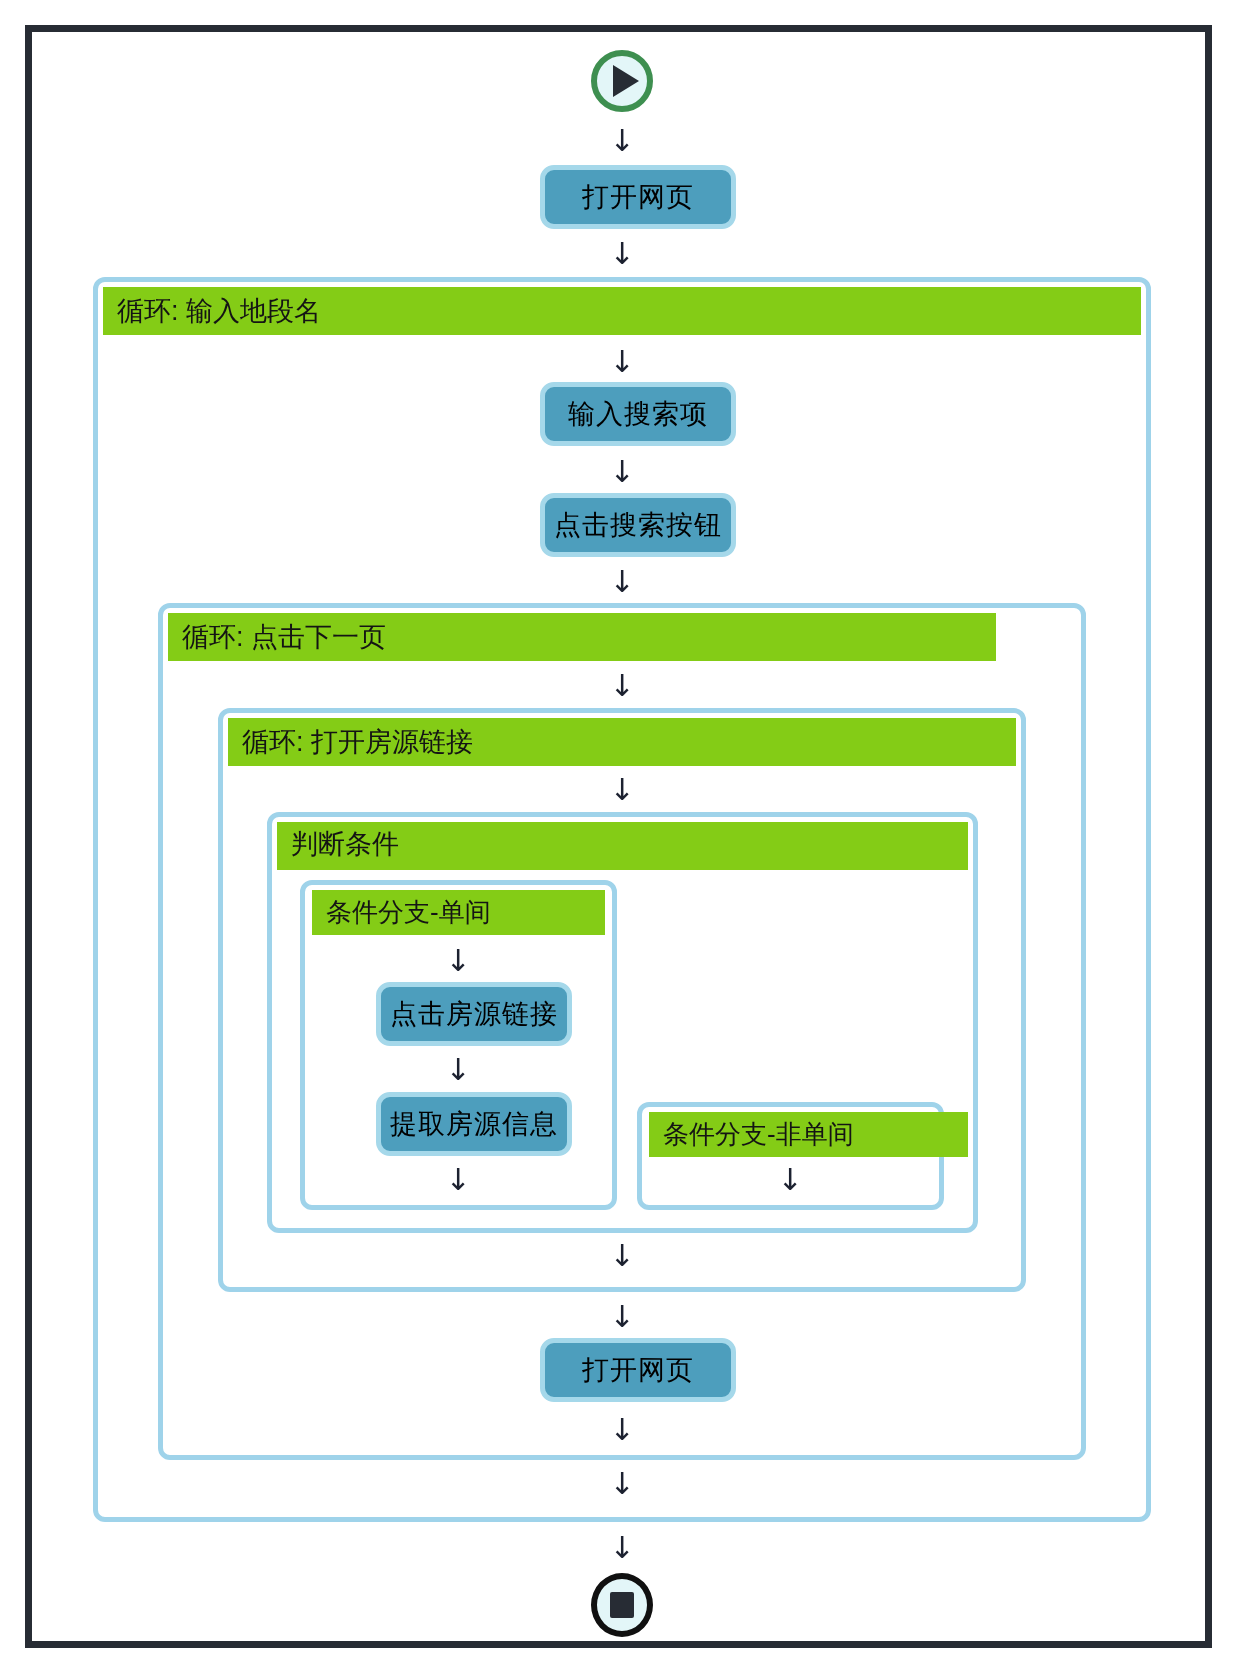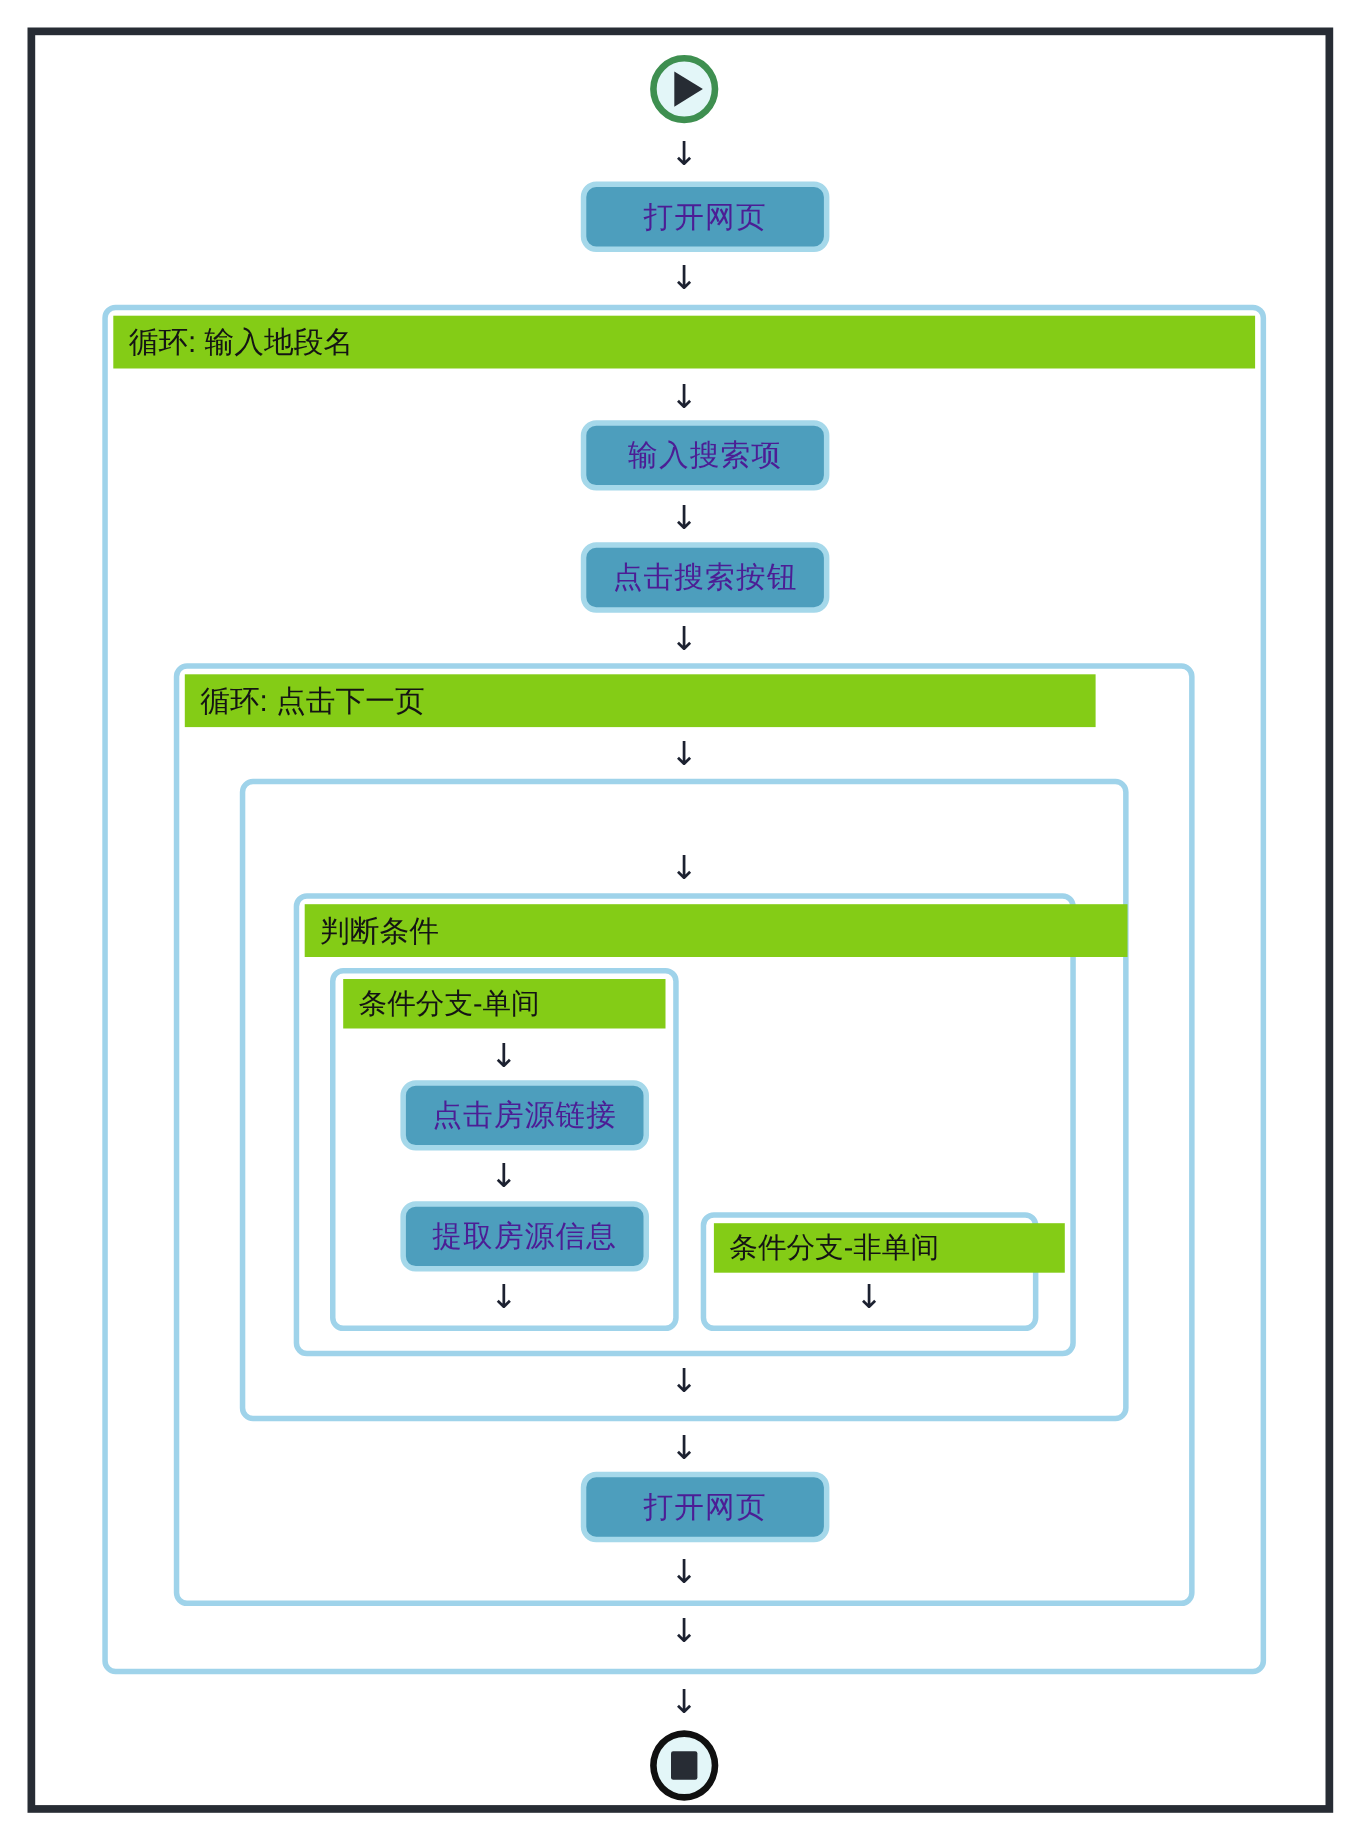--- a/index.html
+++ b/index.html
@@ -31,29 +31,30 @@
     color:#141414;
     font-size:27px;
     height:48px;line-height:48px;
     padding-left:14px;
     white-space:nowrap;overflow:hidden;
   }
   .bar.small{font-size:26px;height:45px;line-height:45px;}
   .btn{
     position:absolute;
     box-sizing:border-box;
-    width:226px;height:64px;
+    width:196px;height:64px;
     background:#4d9ebd;
     border:5px solid #a5d8ea;
     border-radius:14px;
-    color:#4c1d95;
+    color:#000000;
     font-size:27px;
     display:flex;align-items:center;justify-content:center;
     cursor:pointer;
     letter-spacing:1px;
+    margin-left:12px;
   }
   .arrow{
     position:absolute;
     width:60px;margin-left:-30px;
     height:34px;line-height:34px;
     text-align:center;
     color:#1c2130;
     font-size:30px;
     font-family:"DejaVu Sans", sans-serif;
     pointer-events:none;
@@ -108,25 +109,26 @@
     <div class="btn" style="left:496px;top:461px;">点击搜索按钮</div>
 
     <div class="arrow" style="left:590px;top:533px;">↓</div>
 
     <div class="box" style="left:126px;top:571px;width:928px;height:857px;"></div>
     <div class="bar" style="left:136px;top:581px;width:828px;">循环: 点击下一页</div>
 
     <div class="arrow" style="left:590px;top:637px;">↓</div>
 
     <div class="box" style="left:186px;top:676px;width:808px;height:584px;"></div>
+    <div class="bar" style="left:196px;top:686px;width:788px;">循环: 打开房源链接</div>
 
     <div class="arrow" style="left:590px;top:741px;">↓</div>
 
     <div class="box" style="left:235px;top:780px;width:711px;height:421px;"></div>
-    <div class="bar" style="left:245px;top:790px;width:748px;">判断条件</div>
+    <div class="bar" style="left:245px;top:790px;width:691px;font-family:Liberation Mono, monospace;">判断条件</div>
 
     <div class="box" style="left:268px;top:848px;width:317px;height:330px;"></div>
     <div class="bar small" style="left:280px;top:858px;width:293px;">条件分支-单间</div>
 
     <div class="arrow" style="left:426px;top:912px;">↓</div>
 
     <div class="btn" style="left:332px;top:950px;">点击房源链接</div>
 
     <div class="arrow" style="left:426px;top:1021px;">↓</div>
 

